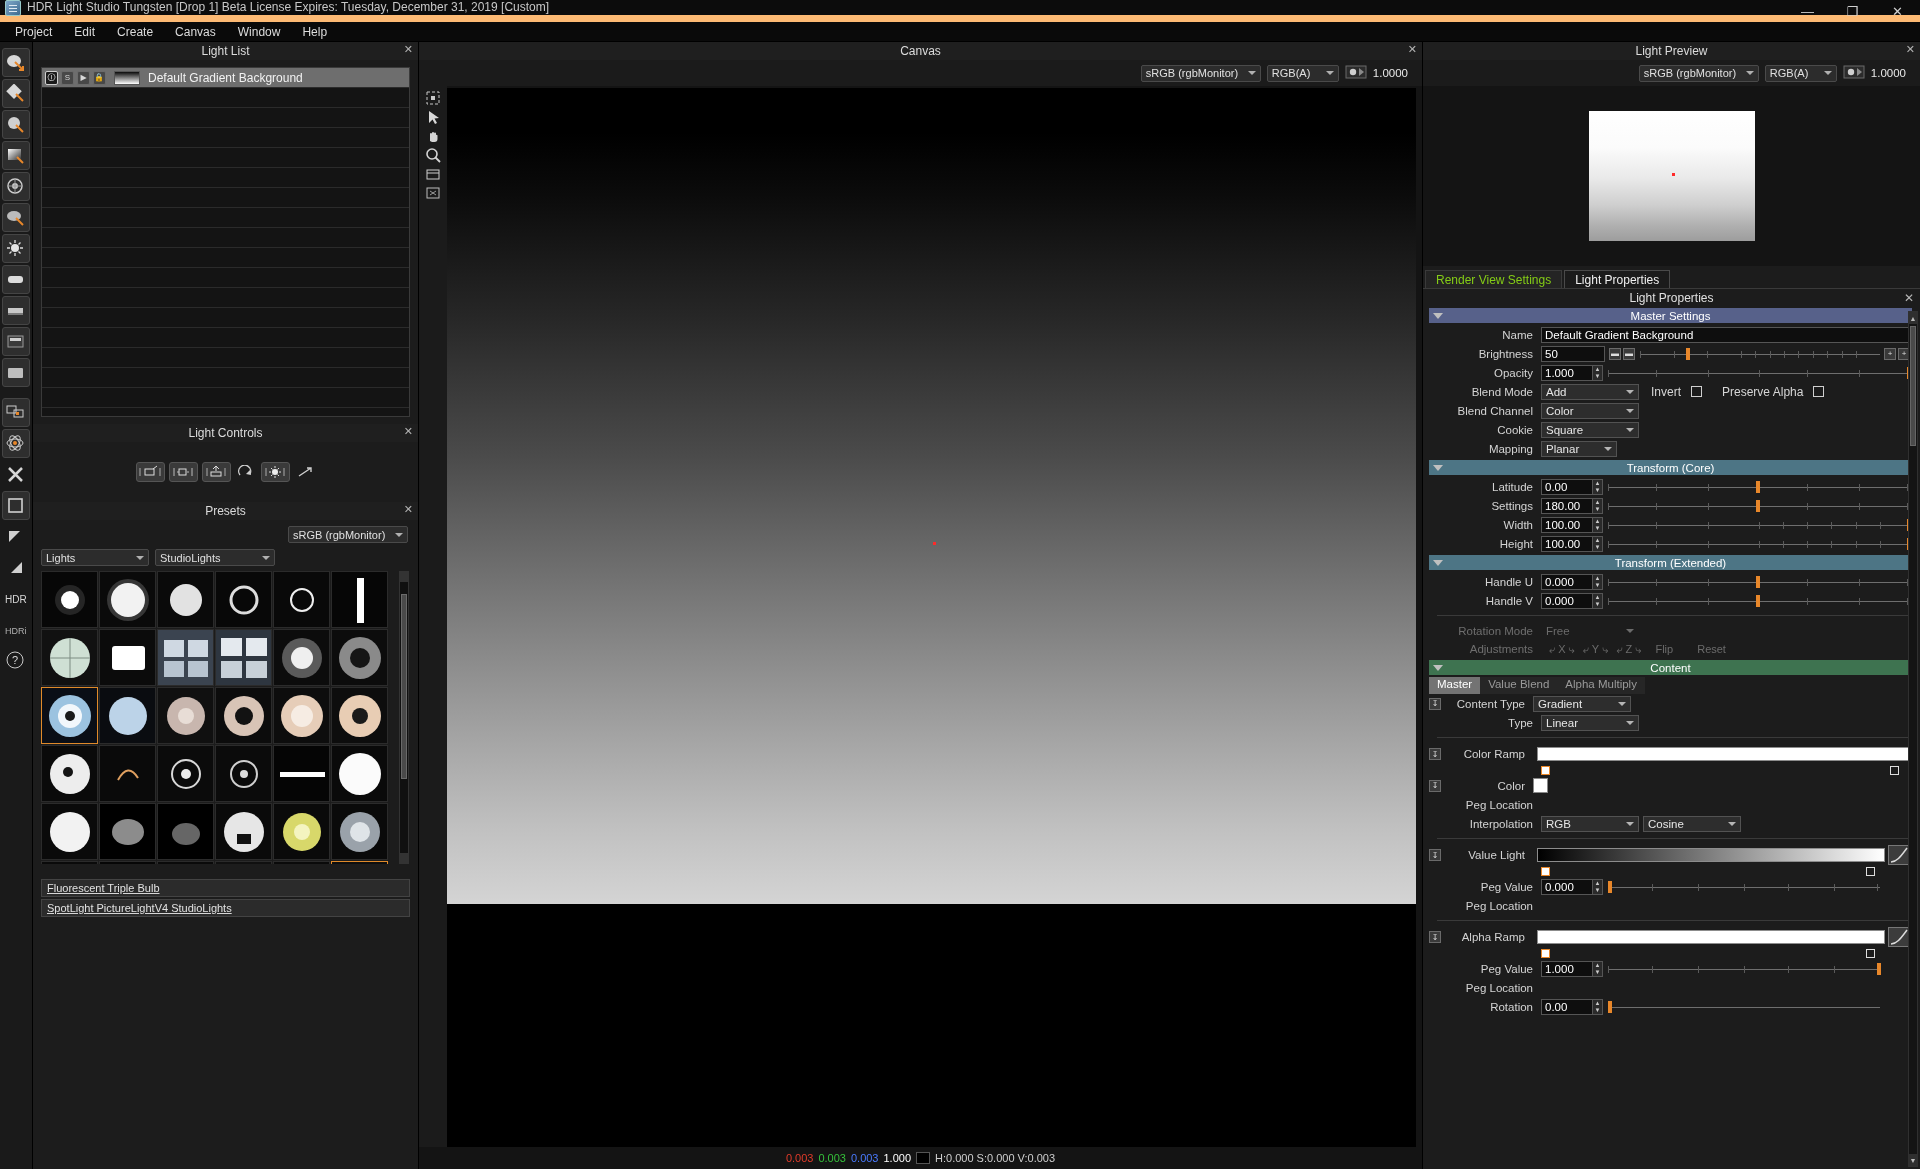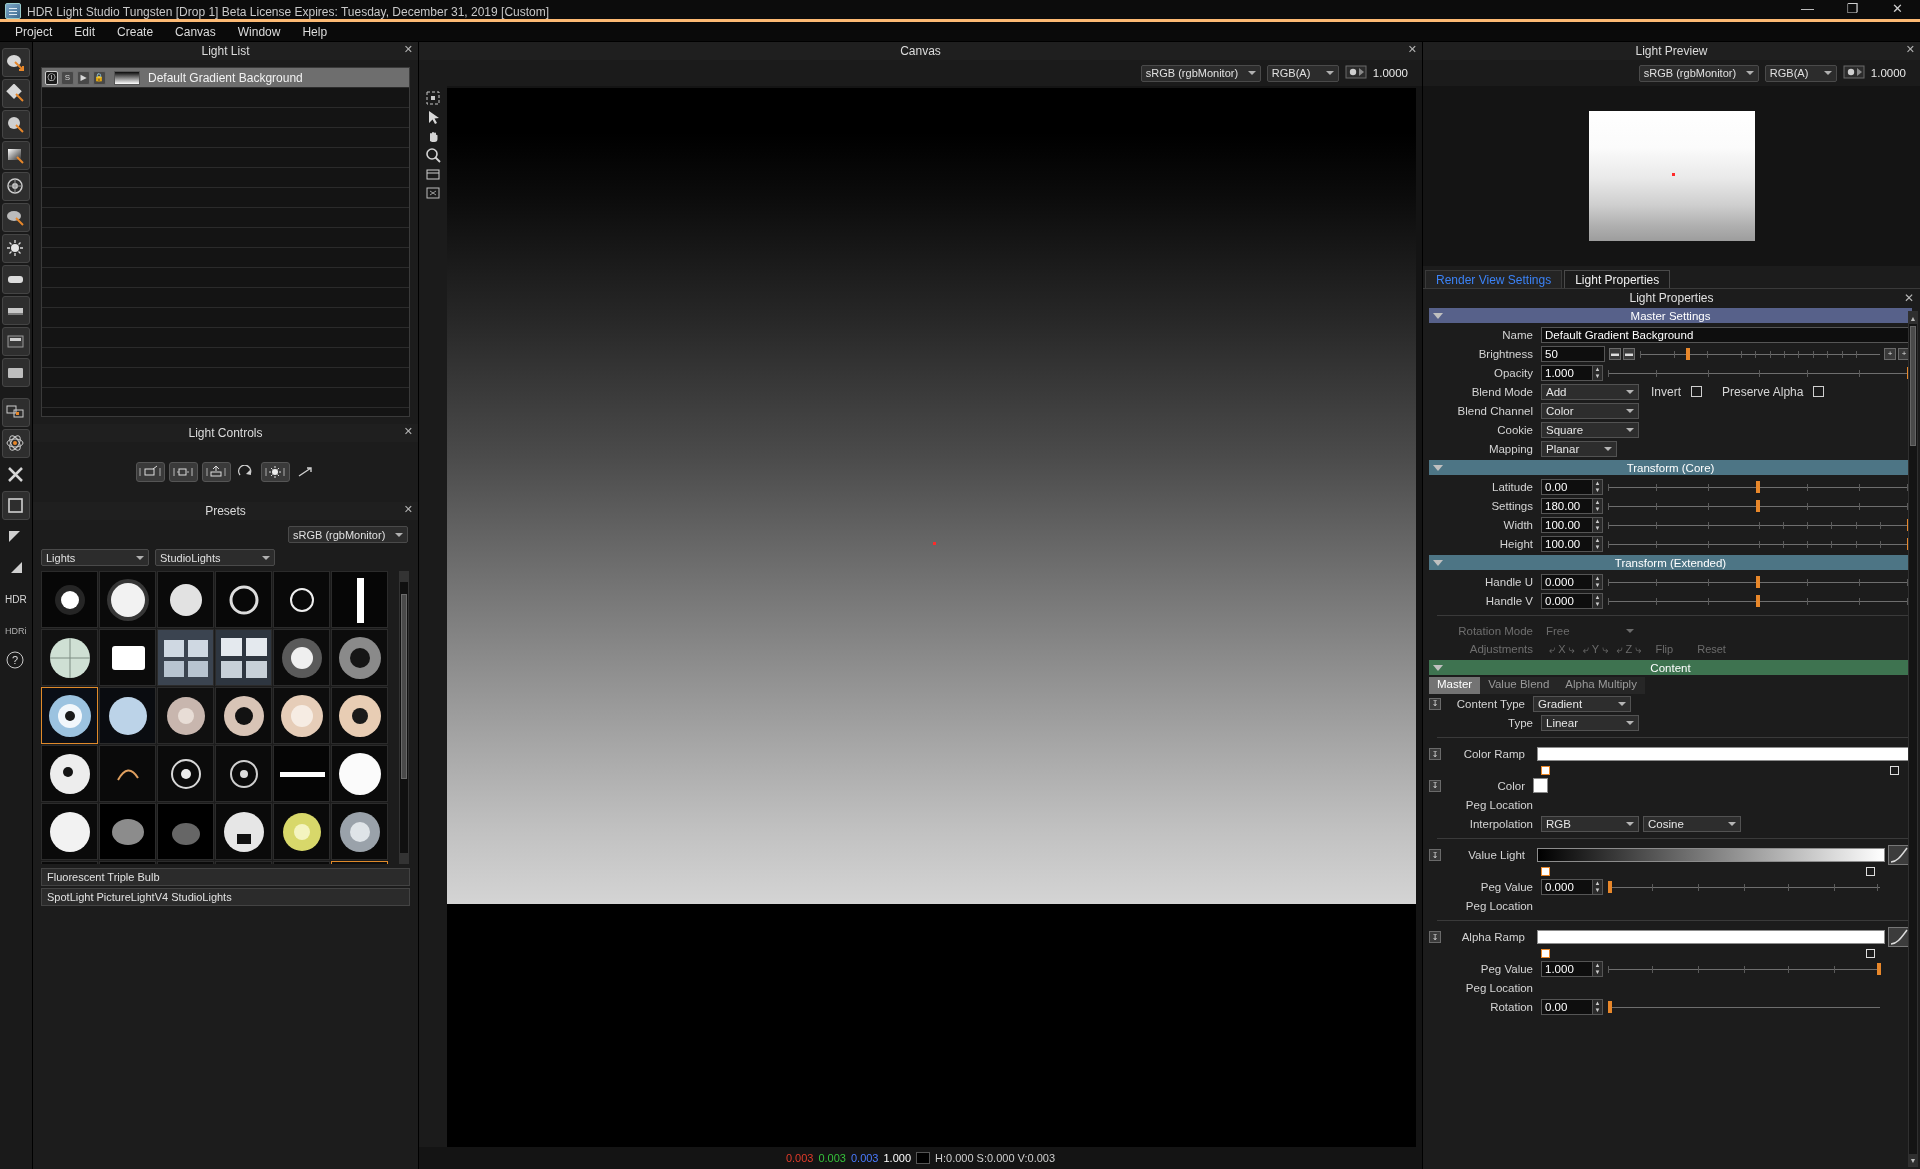--- a/index.html
+++ b/index.html
@@ -7,22 +7,22 @@
     width: 1920px; height: 1169px;
     background: #1c1c1c;
     font-family: "Liberation Sans", sans-serif;
     font-size: 12px;
     color: #d6d6d6;
     overflow: hidden;
   }
   
   .titlebar {
     height: 22px; background: #0c0c0c;
-    display: flex; align-items: flex-end;
-    border-bottom: 3px solid #fdba74;
+    display: flex; align-items: flex-start;
+    border-bottom: 7px solid #fdba74;
   }
   .titlebar .appicon {
     width: 16px; height: 16px; margin: 0 6px 0 5px;
     background: linear-gradient(135deg,#7fa8c9,#3d6a8f);
     border: 1px solid #9cc; border-radius: 2px;
     position: relative; flex: none;
   }
   .titlebar .appicon::after {
     content:""; position:absolute; left:3px; top:3px; right:3px; bottom:3px;
     background: repeating-linear-gradient(0deg,#dfeaf2 0 1px,transparent 1px 3px);
@@ -94,21 +94,21 @@
            overflow:hidden; position:relative; }
   .thumb.sel { border-color:#e08a2a; }
   .gridwrap { position:relative; height: 293px; overflow:hidden; }
   .vscroll { position:absolute; right:9px; top:0; width:10px; height:293px;
              background:#101010; border:1px solid #333; }
   .vscroll .thumbbar { position:absolute; left:1px; right:1px; top:22px; height:185px;
              background:#4a4a4a; border:1px solid #6a6a6a; }
   .vscroll .sup, .vscroll .sdn { position:absolute; left:0; right:0; height:10px;
              background:#333; }
   .vscroll .sup { top:0 } .vscroll .sdn { bottom:0 }
-  .presets-foot { margin: 4px 8px 0 8px; }
+  .presets-foot { margin: 15px 8px 0 8px; text-decoration: underline; }
   .footline { height: 18px; background:#2b2b2b; border:1px solid #434343;
               display:flex; align-items:center; padding-left:5px;
               font-size:11px; color:#e2e2e2; margin-bottom:2px; }
 
   
   .canvascol { flex: 1; display:flex; flex-direction:column; background:#141414;
                border-right:1px solid #000; min-width: 0; }
   .canvas-toolbar { height: 26px; display:flex; align-items:center;
                     justify-content:flex-end; gap: 6px; padding-right: 14px;
                     background:#1b1b1b; }
@@ -135,21 +135,21 @@
   
   .rightcol { width: 497px; background:#1c1c1c; display:flex; flex-direction:column; }
   .preview-wrap { height: 180px; background:#141414; display:flex;
                   align-items:center; justify-content:center; }
   .preview { width: 166px; height: 130px; position:relative;
      background: linear-gradient(to bottom,#ffffff 0%,#fbfbfb 28%,#e9e9e9 52%,
                  #cfcfcf 72%,#b0b0b0 88%,#9d9d9d 100%); }
   .preview .pm { position:absolute; left:50%; top:48%; width:3px;height:3px;background:#ff2a2a; }
   .tabsrow { display:flex; height: 19px; margin-top:4px; padding-left: 2px;
              border-bottom:1px solid #3a3a3a; }
-  .tab { padding: 2px 10px 0 10px; font-size:12px; color:#3b82f6; background:#242424;
+  .tab { padding: 2px 10px 0 10px; font-size:12px; color:#84cc16; background:#242424;
          border:1px solid #3a3a3a; border-bottom:none; margin-right:2px; }
   .tab.active { color:#f0f0f0; background:#1b1b1b; border-color:#4a4a4a; }
   .proppanel { flex:1; overflow:hidden; position:relative; }
   .prop-title { height:17px; display:flex; align-items:center; justify-content:center;
                 position:relative; font-size:12px; color:#e0e0e0; }
   .prop-title .x { position:absolute; right:6px; color:#b8b8b8; }
   .section { height:15px; display:flex; align-items:center; justify-content:center;
              position:relative; font-size:11.5px; color:#ffffff; margin: 2px 8px 2px 6px; }
   .section .tri { position:absolute; left:4px; width:0;height:0;
      border-left:5px solid transparent;border-right:5px solid transparent;

